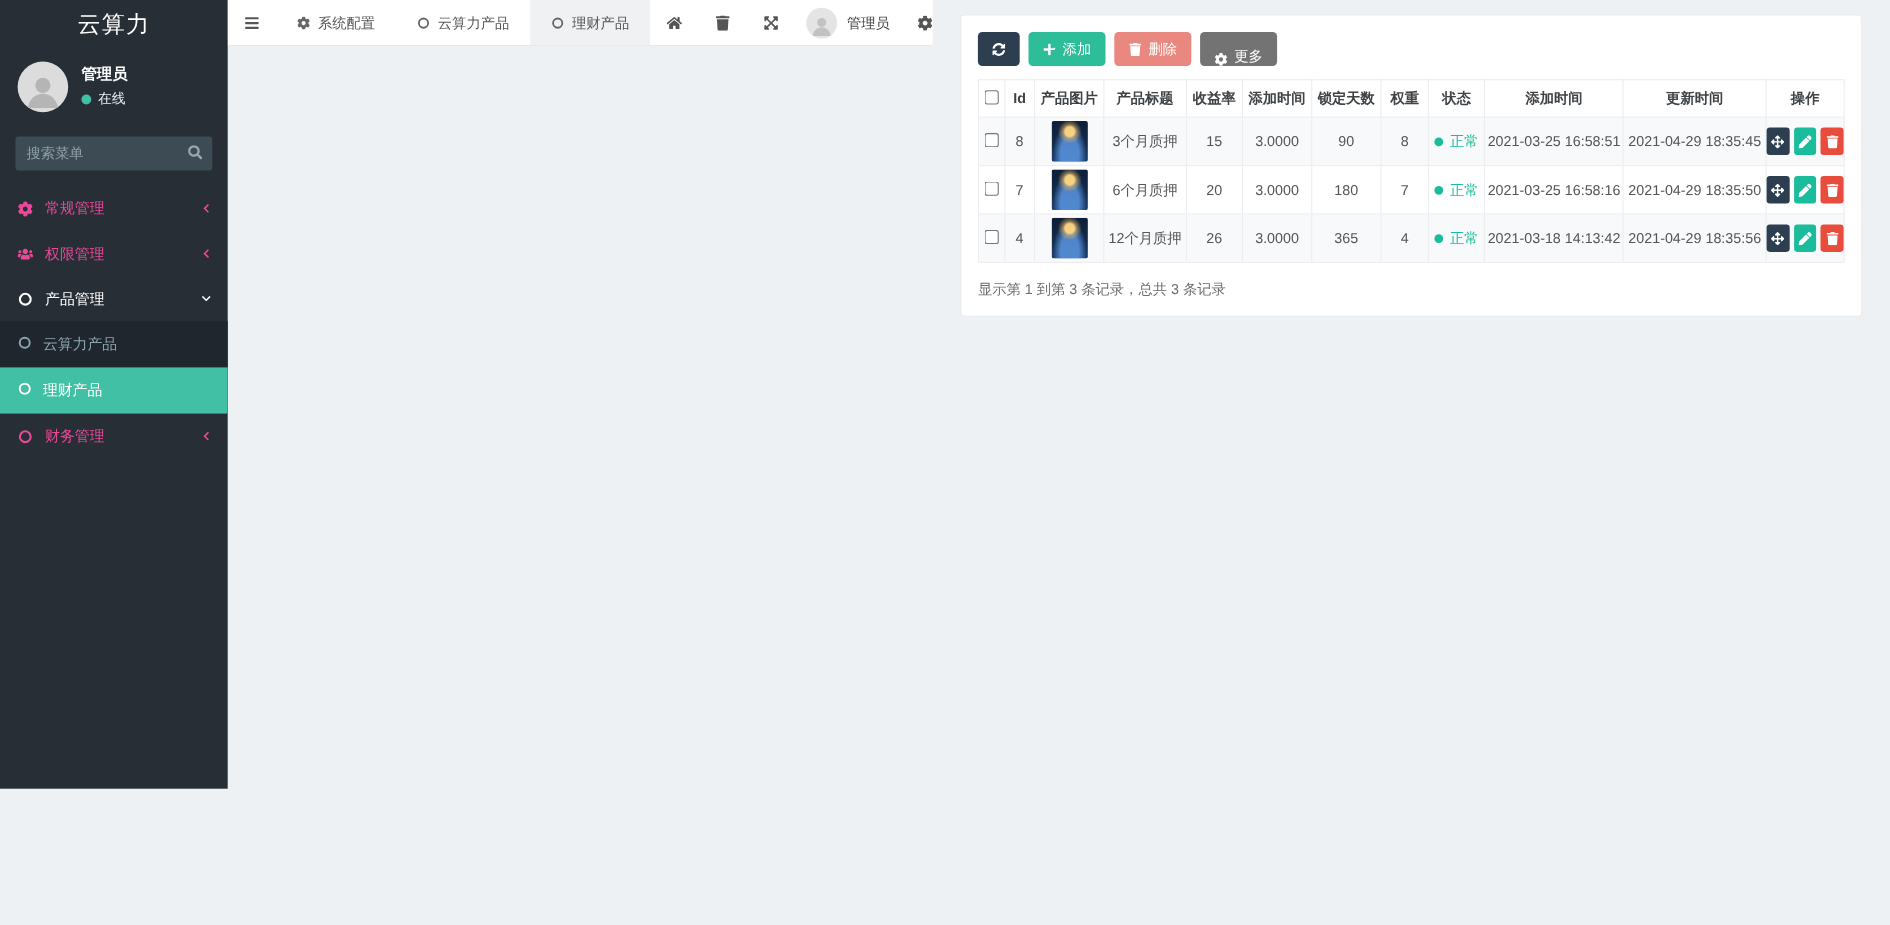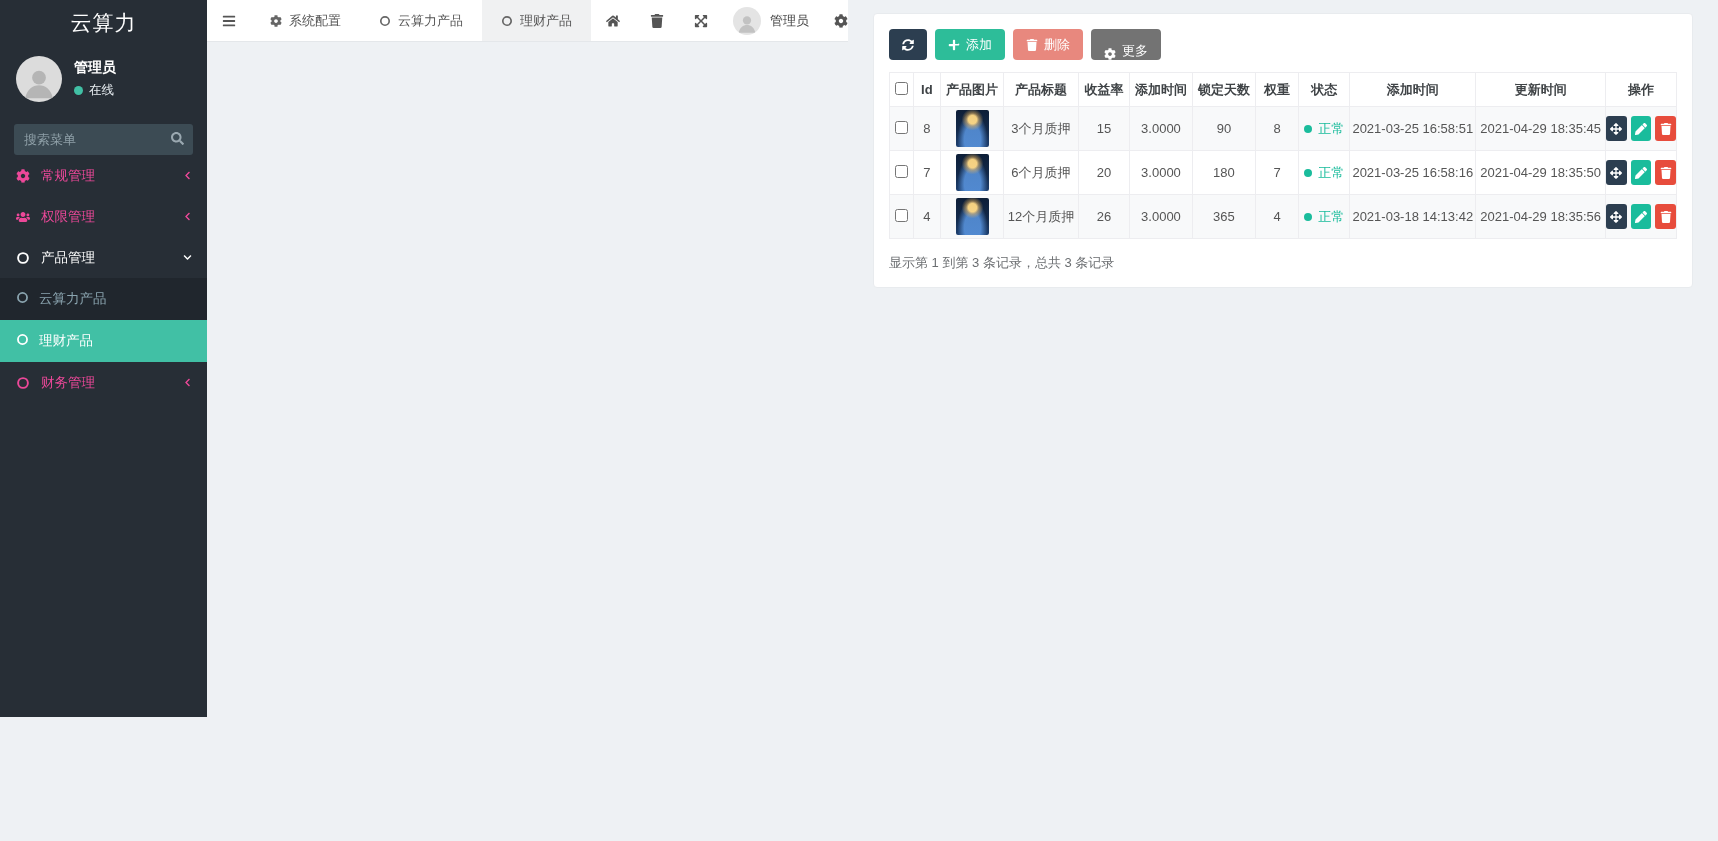--- a/index.html
+++ b/index.html
@@ -9,21 +9,21 @@
 
   
   .sidebar { width:207px; min-width:207px; height:100%; background:#272e36; color:#b8c7ce; display:flex; flex-direction:column; }
   .logo { height:46px; line-height:46px; text-align:center; color:#fff; font-size:21px; font-weight:400; letter-spacing:1px; cursor:pointer; }
   .user-panel { display:flex; align-items:center; gap:12px; padding:10px 16px 14px; }
   .avatar-lg { width:46px; height:46px; border-radius:50%; background:#dcdcdc; overflow:hidden; flex:none; display:flex; align-items:flex-end; justify-content:center; }
   .avatar-lg svg { width:40px; height:40px; }
   .user-name { color:#fff; font-weight:700; font-size:14px; margin-bottom:5px; }
   .user-status { display:flex; align-items:center; gap:6px; font-size:12.5px; color:#e8eef2; }
   .dot { width:9px; height:9px; border-radius:50%; background:#41c0a5; display:inline-block; }
-  .search-box { margin:8px 14px 0; position:relative; }
+  .search-box { margin:8px 14px 14px; position:relative; }
   .search-box input { width:100%; height:31px; background:#3c4b54; border:none; border-radius:3px; color:#cfd8dc; padding:0 30px 0 10px; font-size:13px; outline:none; }
   .search-box input::placeholder { color:#8fa0a8; }
   .search-icon { position:absolute; right:9px; top:8px; color:#9aa8b0; }
   .search-icon svg { width:13px; height:13px; }
   .menu { display:flex; flex-direction:column; }
   .menu-item { height:41px; display:flex; align-items:center; gap:10px; padding:0 15px; font-size:13.5px; color:#ec4899; cursor:pointer; }
   .menu-item .mi-icon { width:16px; text-align:center; display:inline-flex; justify-content:center; }
   .menu-item .mi-icon svg { width:14px; height:14px; }
   .menu-item .chev { margin-left:auto; display:inline-flex; }
   .menu-item .chev svg { width:9px; height:9px; }

